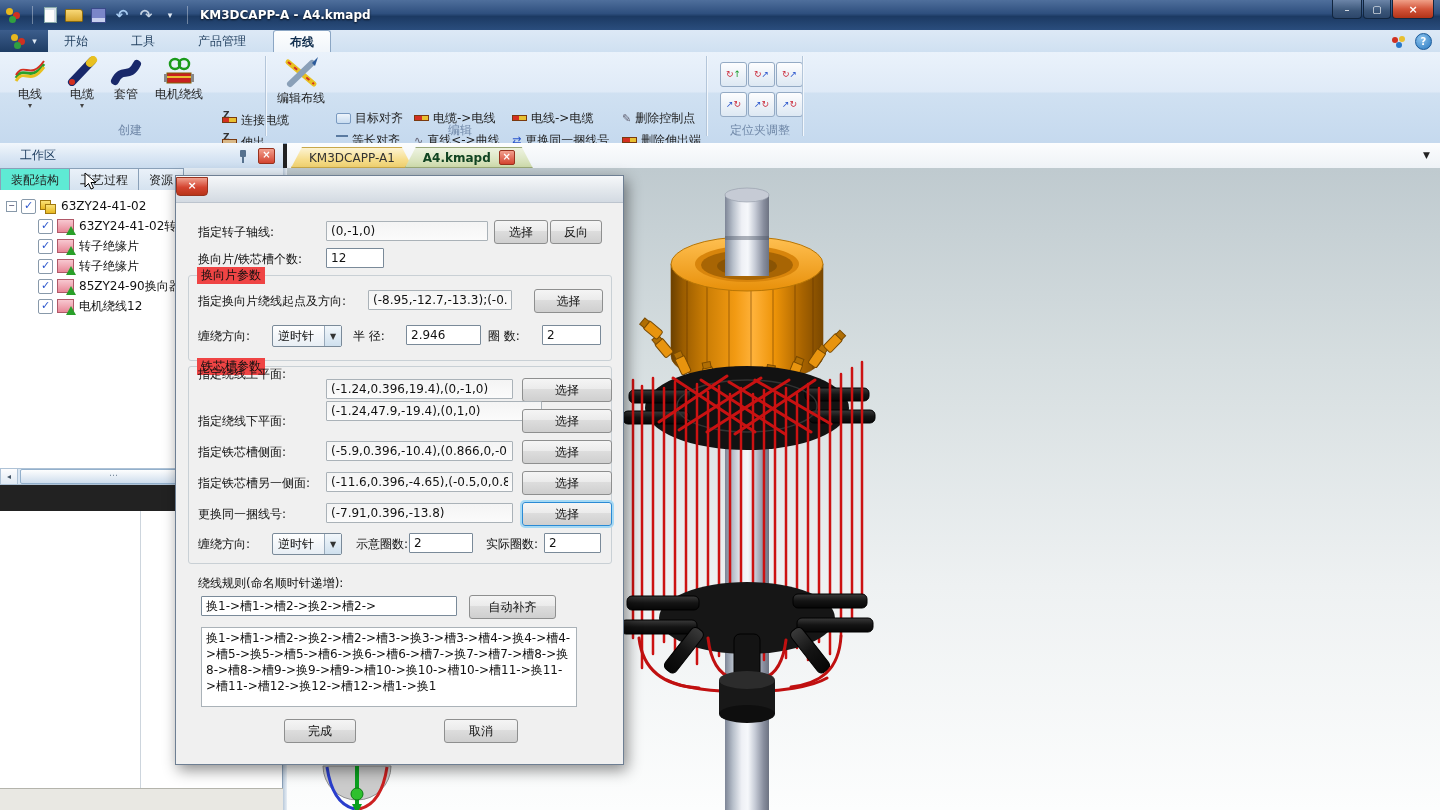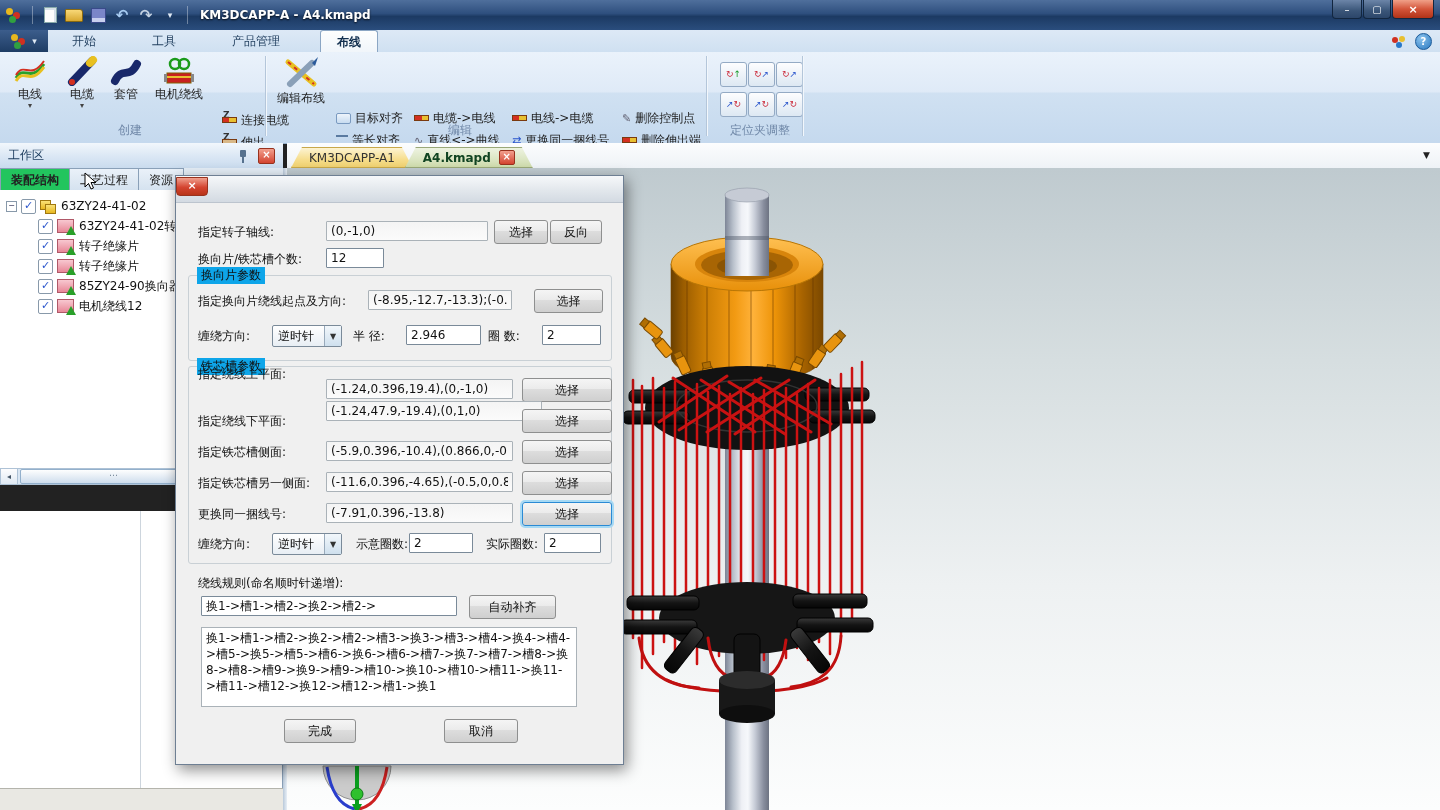--- a/index.html
+++ b/index.html
@@ -31,21 +31,21 @@
   .wbtn{height:18px;border:1px solid #12263f;border-top:none;border-radius:0 0 4px 4px;
     display:flex;align-items:center;justify-content:center;color:#fff;font-size:10px;
     background:linear-gradient(180deg,#6c85a8,#3a5578 60%,#2c466a);margin-left:1px;}
   .wbtn.min{width:28px;} .wbtn.max{width:26px;}
   .wbtn.close{width:40px;background:linear-gradient(180deg,#f0a088,#d4553a 50%,#b23318);font-size:11px;font-weight:bold;}
 
   
   .tabrow{left:0;top:30px;width:1440px;height:22px;background:linear-gradient(180deg,#dde9f6,#cfe0f1);}
   .appbtn{position:absolute;left:0;top:0;width:48px;height:22px;
     background:linear-gradient(180deg,#3c5d8c,#1e3c64);display:flex;align-items:center;justify-content:center;gap:3px;}
-  .rtabs{position:absolute;left:56px;top:0;height:22px;display:flex;gap:24px;}
+  .rtabs{position:absolute;left:48px;top:0;height:22px;display:flex;gap:11px;}
   .rtab{padding:3px 16px 0 16px;height:19px;color:#1e3c5c;}
   .rtab.active{background:linear-gradient(180deg,#fdfefe,#f0f5fa);border:1px solid #8ba6c4;border-bottom:none;
     border-radius:3px 3px 0 0;font-weight:bold;color:#13304f;}
   .tabrow-right{position:absolute;right:8px;top:3px;display:flex;gap:8px;align-items:center;}
   .ppl-icon{width:16px;height:14px;position:relative;}
   .ppl-icon i{position:absolute;width:6px;height:6px;border-radius:50%;}
   .ppl-icon i:nth-child(1){left:1px;top:2px;background:#d03020;}
   .ppl-icon i:nth-child(2){left:8px;top:1px;background:#e8c030;}
   .ppl-icon i:nth-child(3){left:5px;top:7px;background:#2878c8;}
   .help-icon{width:15px;height:15px;border-radius:50%;background:radial-gradient(circle at 35% 30%,#8cc4ee,#2a78c0);
@@ -70,41 +70,41 @@
   .mini-red{color:#cc3040;font-size:11px;line-height:11px;} .mini-blue{color:#2a55cc;font-size:11px;line-height:11px;}
   .mini-green{color:#1a9a2a;font-size:11px;line-height:11px;} .mini-gray{color:#667;font-size:11px;line-height:11px;}
   .clampbtn{position:absolute;width:25px;height:23px;border:1px solid #94aac4;border-radius:3px;
     background:linear-gradient(180deg,#fdfdfe,#dde8f3);display:flex;align-items:center;justify-content:center;gap:0;}
   .clampbtn span{font-size:9px;line-height:9px;}
 
   
   .ws-header{left:0;top:143px;width:283px;height:25px;
     background:linear-gradient(180deg,#f2f7fc,#dce8f5 50%,#c9dbee);border-bottom:1px solid #aabccf;
     display:flex;align-items:center;color:#1a3a5c;}
-  .ws-header .t{padding-left:8px;flex:1;}
+  .ws-header .t{padding-left:20px;flex:1;}
   .pin-icon{width:10px;height:14px;position:relative;margin-right:10px;}
   .pin-icon i{position:absolute;left:2px;top:1px;width:6px;height:7px;background:#56718e;border-radius:1px;}
   .pin-icon b{position:absolute;left:4px;top:8px;width:2px;height:6px;background:#56718e;}
   .xbtn{width:15px;height:14px;border:1px solid #98321e;border-radius:2px;margin-right:8px;
     background:linear-gradient(180deg,#f2a08e,#d44430);color:#fff;font-size:10px;line-height:12px;text-align:center;font-weight:bold;}
   .docstrip{left:287px;top:143px;width:1153px;height:25px;background:linear-gradient(180deg,#fcfdfe,#eef2f6);
     border-bottom:1px solid #9ab0c6;display:flex;align-items:flex-end;}
   .dtab{height:21px;display:flex;align-items:center;padding:0 18px;margin-right:-8px;
     clip-path:polygon(11px 0,calc(100% - 11px) 0,100% 100%,0 100%);color:#333;}
   .dtab.yellow{background:linear-gradient(180deg,#fdf5d8,#f6dd8c 60%,#eecf6c);box-shadow:inset 0 0 0 1px #c8a84a;margin-left:4px;}
   .dtab.green{background:linear-gradient(180deg,#eff4e4,#dbe5c2 60%,#ccd9a8);box-shadow:inset 0 0 0 1px #9aa878;font-weight:bold;color:#142;}
   .dtab .xbtn{margin:0 0 0 8px;width:14px;height:13px;}
   .strip-dd{position:absolute;right:10px;top:150px;color:#222;font-size:9px;}
 
   
   .ptabs{left:0;top:168px;width:283px;height:22px;background:#e4edf6;border-bottom:1px solid #fff;display:flex;}
   .ptab{height:21px;padding:3px 10px 0;border:1px solid #8aa0b8;border-left:none;
     background:linear-gradient(180deg,#eaf1f9,#d2e0ee);color:#222;}
   .ptab:first-child{border-left:1px solid #8aa0b8;}
-  .ptab.active{background:#22c55e;border-bottom:1px solid #fff;font-weight:bold;text-align:center;}
+  .ptab.active{background:#5eead4;border-bottom:1px solid #fff;font-weight:normal;text-align:center;}
   .tree{left:0;top:190px;width:283px;height:278px;background:#fff;border-right:1px solid #8aa0b8;overflow:hidden;padding-top:6px;box-sizing:border-box;}
   .trow{display:flex;align-items:center;height:20px;white-space:nowrap;color:#111;}
   .trow.root{padding-left:6px;} .trow.child{padding-left:38px;}
   .expander{width:9px;height:9px;border:1px solid #8899aa;background:#fff;font-size:8px;line-height:7px;text-align:center;color:#335;margin-right:4px;flex:none;}
   .cb{width:13px;height:13px;border:1px solid #8899aa;background:#fff;border-radius:2px;color:#2a55cc;
       font-size:11px;line-height:12px;text-align:center;font-weight:bold;margin-right:4px;flex:none;}
   .icon-stack{width:16px;height:13px;position:relative;margin-right:5px;flex:none;}
   .icon-stack i{position:absolute;width:9px;height:8px;background:linear-gradient(#fae278,#e8b820);border:1px solid #a07810;}
   .icon-stack i:nth-child(1){left:0;top:0;} .icon-stack i:nth-child(2){left:5px;top:4px;}
   .icon-part{width:15px;height:12px;position:relative;margin-right:5px;flex:none;
@@ -139,21 +139,21 @@
       text-align:center;line-height:15px;}
   .dl{position:absolute;color:#111;line-height:20px;}
   .din{position:absolute;height:20px;border:1px solid #aab2b8;background:linear-gradient(180deg,#f4f4f4,#fbfbfb);
       font-family:inherit;font-size:12px;color:#111;padding:0 4px;box-sizing:border-box;border-radius:1px;}
   .din.white{background:#fff;border-color:#7a8a99;}
   .dbtn{position:absolute;height:22px;border:1px solid #8e8f8f;border-radius:3px;color:#111;
       background:linear-gradient(180deg,#f5f5f5,#ebebeb 45%,#dddddd 46%,#cfcfcf);
       display:flex;align-items:center;justify-content:center;font-size:12px;}
   .dbtn.focused{border-color:#2a8ad4;box-shadow:0 0 0 2px #a6d9f4;}
   .group{position:absolute;border:1px solid #c9d0d5;border-radius:3px;}
-  .group .legend{position:absolute;top:-9px;left:8px;background:#0ea5e9;padding:0 4px;color:#111;}
+  .group .legend{position:absolute;top:-9px;left:8px;background:#ef4444;padding:0 4px;color:#111;}
   .combo{position:absolute;height:22px;border:1px solid #7a8a99;background:linear-gradient(180deg,#fff,#e8eef4);
       display:flex;align-items:center;box-sizing:border-box;border-radius:2px;}
   .combo .v{flex:1;padding-left:5px;color:#111;}
   .combo .a{width:16px;height:100%;border-left:1px solid #9ab;display:flex;align-items:center;justify-content:center;
       font-size:8px;color:#333;background:linear-gradient(180deg,#f2f7fb,#cfe0ee);}
   .dta{position:absolute;border:1px solid #aab2b8;background:#fff;font-family:inherit;font-size:12px;
       color:#111;padding:2px 4px;box-sizing:border-box;resize:none;line-height:16px;overflow:hidden;}
 
   
   .cursor{left:84px;top:172px;width:13px;height:19px;z-index:60;}

